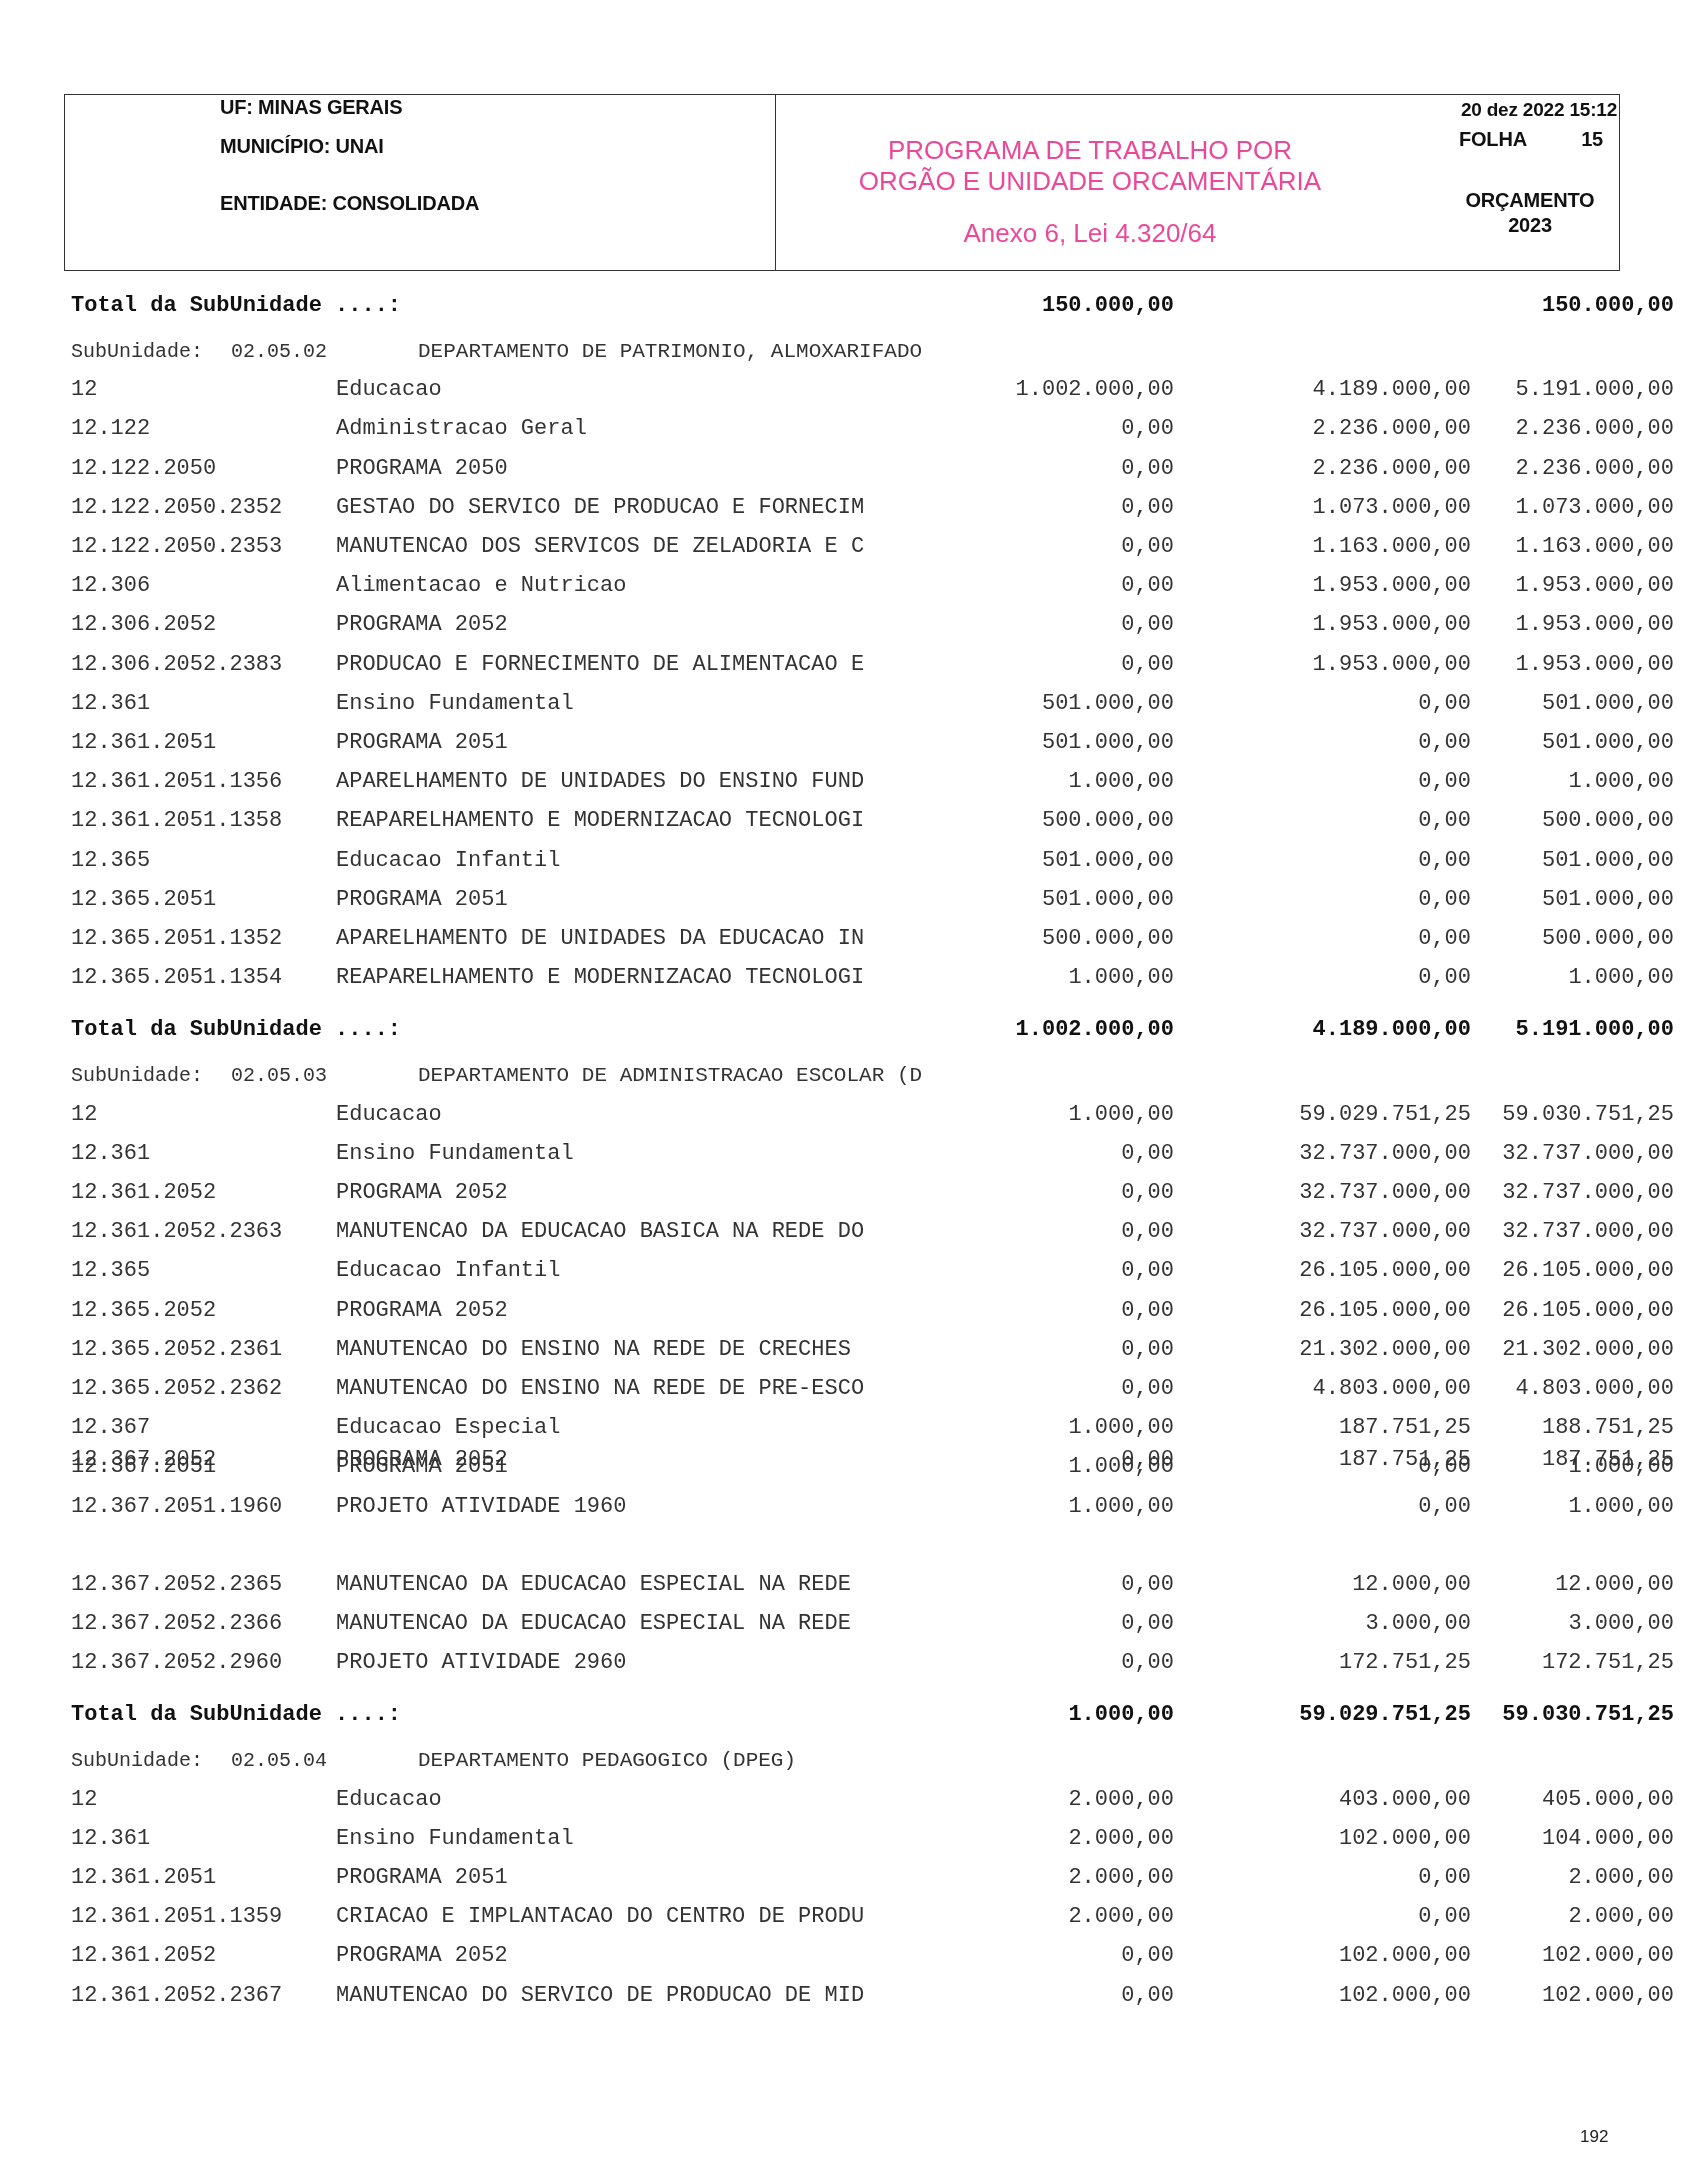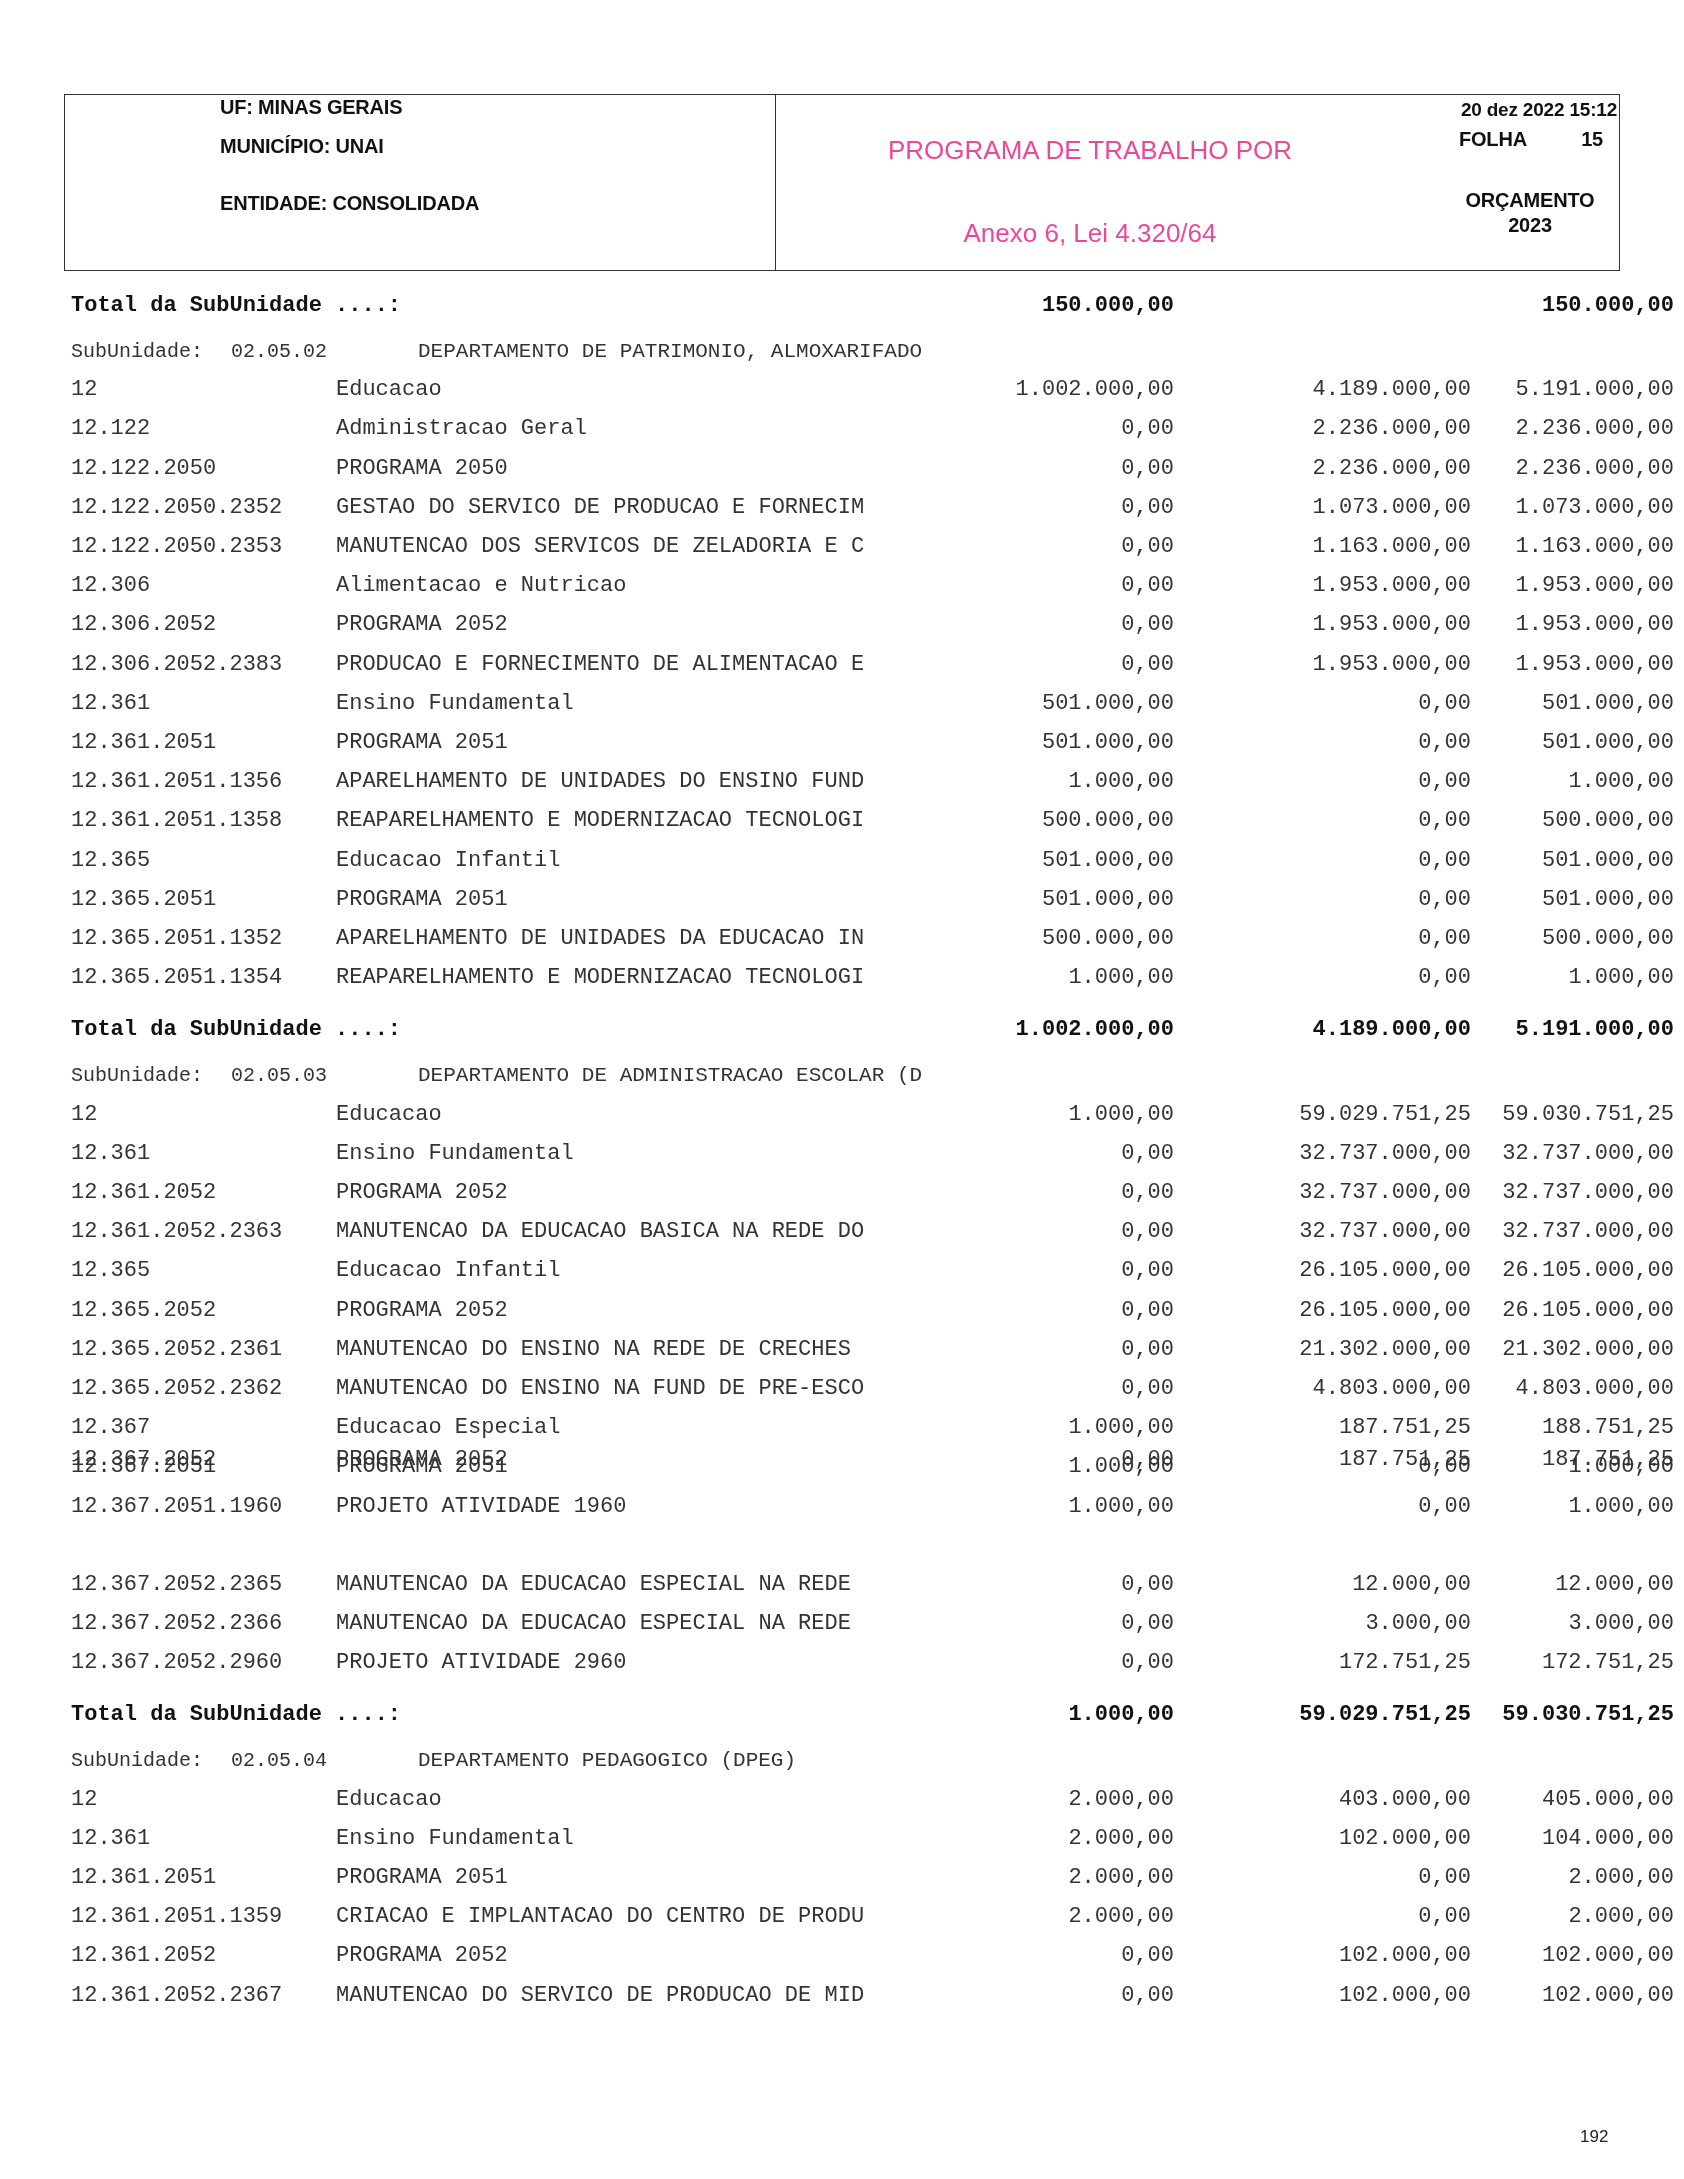--- a/index.html
+++ b/index.html
@@ -24,20 +24,21 @@
 </head>
 <body>
 
 <div class="hdr">
   <div class="hdr-div"></div>
   <div class="hb" style="left:155px;top:1px;">UF: MINAS GERAIS</div>
   <div class="hb" style="left:155px;top:40px;">MUNICÍPIO: UNAI</div>
   <div class="hb" style="left:155px;top:97px;">ENTIDADE: CONSOLIDADA</div>
   <div class="htitle" style="left:713px;width:624px;top:40px;">
     <div>PROGRAMA DE TRABALHO POR</div>
+    <div>ORGÃO E UNIDADE ORCAMENTÁRIA</div>
   </div>
   <div class="htitle" style="left:713px;width:624px;top:123px;">Anexo 6, Lei 4.320/64</div>
   <div class="hb" style="right:2px;top:4px;font-size:19px;">20 dez 2022 15:12</div>
   <div class="hb" style="left:1394px;top:33px;">FOLHA</div>
   <div class="hb" style="right:16px;top:33px;">15</div>
   <div class="hb" style="right:0;width:178px;text-align:center;top:94px;">ORÇAMENTO</div>
   <div class="hb" style="right:0;width:178px;text-align:center;top:119px;">2023</div>
 </div>
 
 <div id="rows">
@@ -61,21 +62,21 @@
     <div class="row" style="top: 965px;"><span class="c-code">12.365.2051.1354</span><span class="c-desc">REAPARELHAMENTO E MODERNIZACAO TECNOLOGI</span><span class="c-v1">1.000,00</span><span class="c-v2">0,00</span><span class="c-v3">1.000,00</span></div>
     <div class="row total" style="top: 1017px;"><span class="c-code">Total da SubUnidade ....:</span><span class="c-v1">1.002.000,00</span><span class="c-v2">4.189.000,00</span><span class="c-v3">5.191.000,00</span></div>
     <div class="row sub" style="top: 1064px;"><span class="c-code">SubUnidade:</span><span class="c-num">02.05.03</span><span class="c-name">DEPARTAMENTO DE ADMINISTRACAO ESCOLAR (D</span></div>
     <div class="row" style="top: 1102px;"><span class="c-code">12</span><span class="c-desc">Educacao</span><span class="c-v1">1.000,00</span><span class="c-v2">59.029.751,25</span><span class="c-v3">59.030.751,25</span></div>
     <div class="row" style="top: 1141px;"><span class="c-code">12.361</span><span class="c-desc">Ensino Fundamental</span><span class="c-v1">0,00</span><span class="c-v2">32.737.000,00</span><span class="c-v3">32.737.000,00</span></div>
     <div class="row" style="top: 1180px;"><span class="c-code">12.361.2052</span><span class="c-desc">PROGRAMA 2052</span><span class="c-v1">0,00</span><span class="c-v2">32.737.000,00</span><span class="c-v3">32.737.000,00</span></div>
     <div class="row" style="top: 1219px;"><span class="c-code">12.361.2052.2363</span><span class="c-desc">MANUTENCAO DA EDUCACAO BASICA NA REDE DO</span><span class="c-v1">0,00</span><span class="c-v2">32.737.000,00</span><span class="c-v3">32.737.000,00</span></div>
     <div class="row" style="top: 1258px;"><span class="c-code">12.365</span><span class="c-desc">Educacao Infantil</span><span class="c-v1">0,00</span><span class="c-v2">26.105.000,00</span><span class="c-v3">26.105.000,00</span></div>
     <div class="row" style="top: 1298px;"><span class="c-code">12.365.2052</span><span class="c-desc">PROGRAMA 2052</span><span class="c-v1">0,00</span><span class="c-v2">26.105.000,00</span><span class="c-v3">26.105.000,00</span></div>
     <div class="row" style="top: 1337px;"><span class="c-code">12.365.2052.2361</span><span class="c-desc">MANUTENCAO DO ENSINO NA REDE DE CRECHES</span><span class="c-v1">0,00</span><span class="c-v2">21.302.000,00</span><span class="c-v3">21.302.000,00</span></div>
-    <div class="row" style="top: 1376px;"><span class="c-code">12.365.2052.2362</span><span class="c-desc">MANUTENCAO DO ENSINO NA FUND DE PRE-ESCO</span><span class="c-v1">0,00</span><span class="c-v2">4.803.000,00</span><span class="c-v3">4.803.000,00</span></div>
+    <div class="row" style="top: 1376px;"><span class="c-code">12.365.2052.2362</span><span class="c-desc">MANUTENCAO DO ENSINO NA REDE DE PRE-ESCO</span><span class="c-v1">0,00</span><span class="c-v2">4.803.000,00</span><span class="c-v3">4.803.000,00</span></div>
     <div class="row" style="top: 1415px;"><span class="c-code">12.367</span><span class="c-desc">Educacao Especial</span><span class="c-v1">1.000,00</span><span class="c-v2">187.751,25</span><span class="c-v3">188.751,25</span></div>
     <div class="row" style="top: 1454px;"><span class="c-code">12.367.2051</span><span class="c-desc">PROGRAMA 2051</span><span class="c-v1">1.000,00</span><span class="c-v2">0,00</span><span class="c-v3">1.000,00</span></div>
     <div class="row" style="top: 1494px;"><span class="c-code">12.367.2051.1960</span><span class="c-desc">PROJETO ATIVIDADE 1960</span><span class="c-v1">1.000,00</span><span class="c-v2">0,00</span><span class="c-v3">1.000,00</span></div>
     <div class="row" style="top: 1447px;"><span class="c-code">12.367.2052</span><span class="c-desc">PROGRAMA 2052</span><span class="c-v1">0,00</span><span class="c-v2">187.751,25</span><span class="c-v3">187.751,25</span></div>
     <div class="row" style="top: 1572px;"><span class="c-code">12.367.2052.2365</span><span class="c-desc">MANUTENCAO DA EDUCACAO ESPECIAL NA REDE</span><span class="c-v1">0,00</span><span class="c-v2">12.000,00</span><span class="c-v3">12.000,00</span></div>
     <div class="row" style="top: 1611px;"><span class="c-code">12.367.2052.2366</span><span class="c-desc">MANUTENCAO DA EDUCACAO ESPECIAL NA REDE</span><span class="c-v1">0,00</span><span class="c-v2">3.000,00</span><span class="c-v3">3.000,00</span></div>
     <div class="row" style="top: 1650px;"><span class="c-code">12.367.2052.2960</span><span class="c-desc">PROJETO ATIVIDADE 2960</span><span class="c-v1">0,00</span><span class="c-v2">172.751,25</span><span class="c-v3">172.751,25</span></div>
     <div class="row total" style="top: 1702px;"><span class="c-code">Total da SubUnidade ....:</span><span class="c-v1">1.000,00</span><span class="c-v2">59.029.751,25</span><span class="c-v3">59.030.751,25</span></div>
     <div class="row sub" style="top: 1749px;"><span class="c-code">SubUnidade:</span><span class="c-num">02.05.04</span><span class="c-name">DEPARTAMENTO PEDAGOGICO (DPEG)</span></div>
     <div class="row" style="top: 1787px;"><span class="c-code">12</span><span class="c-desc">Educacao</span><span class="c-v1">2.000,00</span><span class="c-v2">403.000,00</span><span class="c-v3">405.000,00</span></div>

